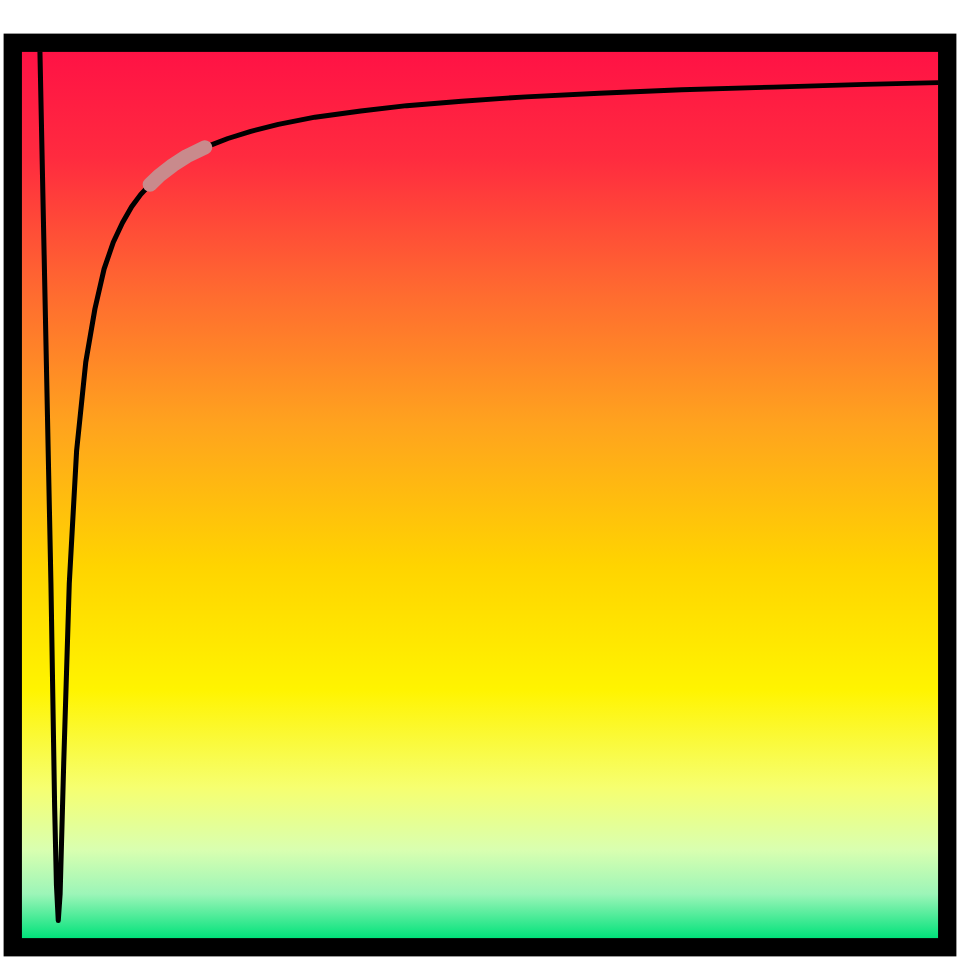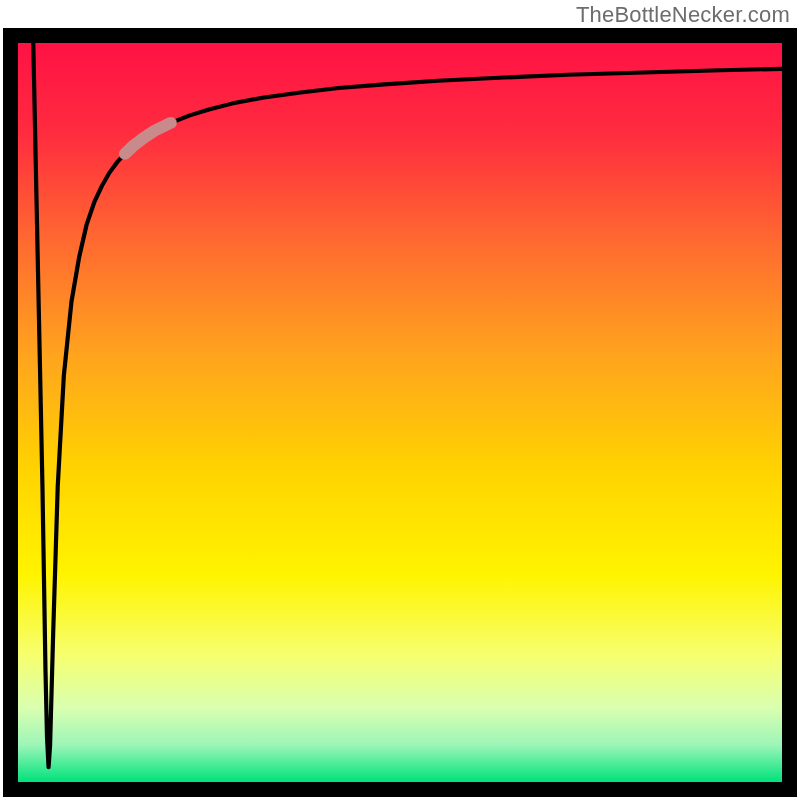--- a/index.html
+++ b/index.html
@@ -48,21 +48,20 @@
   }
   svg.curve {
     position: absolute;
     inset: 0;
     overflow: visible;
   }
 </style>
 </head>
 <body>
 <div class="container">
-  <div class="attribution">TheBottleNecker.com</div>
 
   <div class="plot-frame">
     <div class="plot-inner">
       <svg class="gradient-bg" width="100%" height="100%" viewBox="0 0 100 100" preserveAspectRatio="none">
         <defs>
           <linearGradient id="bgGrad" x1="0" y1="0" x2="0" y2="1">
               <stop offset="0.00%" stop-color="#ff1245"></stop>
               <stop offset="12.00%" stop-color="#ff2b3f"></stop>
               <stop offset="27.00%" stop-color="#ff6a30"></stop>
               <stop offset="42.00%" stop-color="#ffa31e"></stop>

